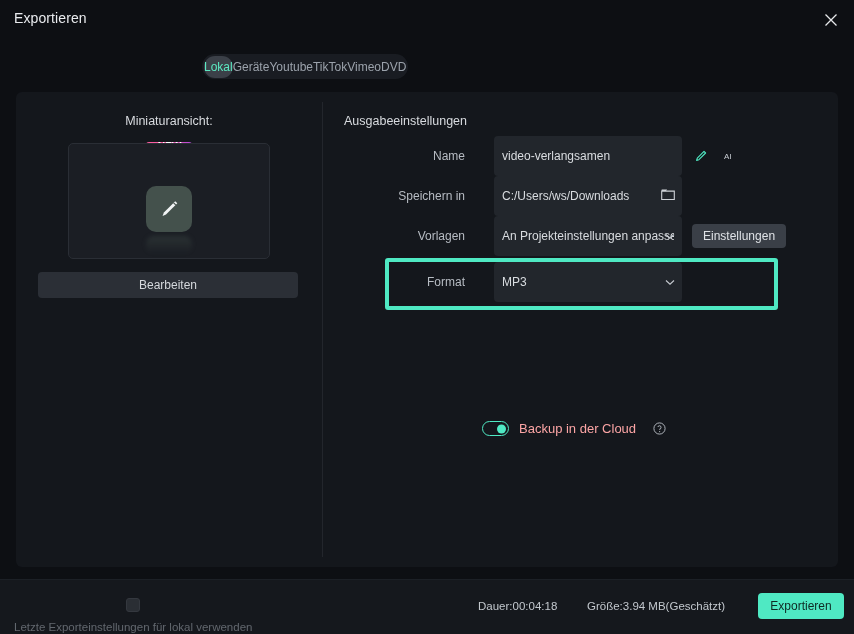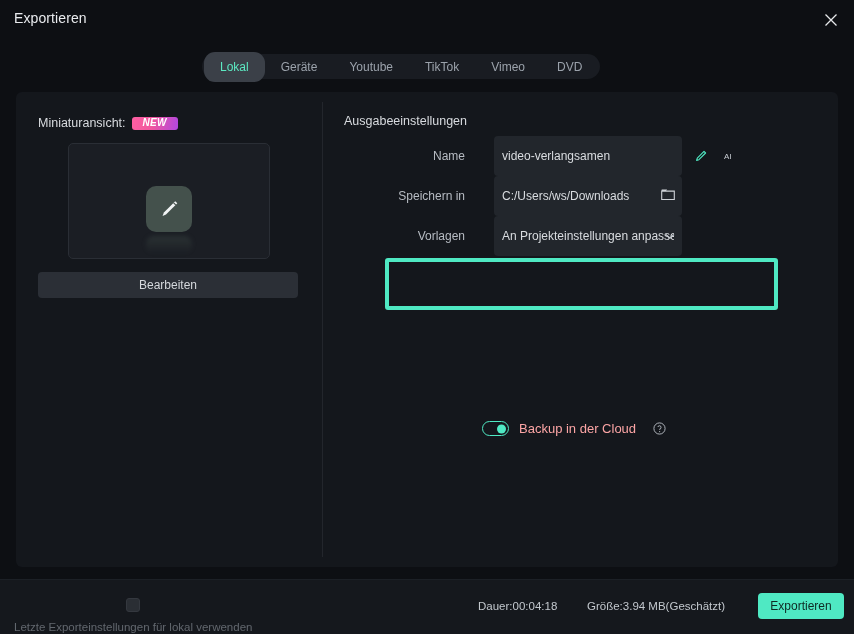--- a/index.html
+++ b/index.html
@@ -52,22 +52,22 @@
     position: absolute;
     left: 202px; top: 54px;
     height: 25px;
     background: #191c22;
     border-radius: 13px;
     display: flex;
     align-items: center;
     padding: 0 2px;
   }
   .tab {
-    height: 30px;
-    padding: 0 16px;
+    height: 22px;
+    padding: 0 0;
     display: flex; align-items: center; justify-content: center;
     font-size: 12px;
     color: #9ba2ab;
     border-radius: 11px;
     cursor: pointer;
     white-space: nowrap;
   }
   .tab.active {
     background: #3b4048;
     color: #5ce9c2;
@@ -90,22 +90,23 @@
 
   
   .left-col {
     position: absolute;
     left: 22px; top: 22px;
     width: 262px;
   }
   .thumb-label-row {
     display: flex;
     align-items: center;
-    gap: 6px;
+    gap: 14px;
     height: 18px;
+    flex-direction: column;
   }
   .thumb-label {
     font-size: 12.5px;
     color: #d8dbdf;
   }
   .new-badge {
     display: inline-flex;
     align-items: center;
     justify-content: center;
     height: 13px;
@@ -419,22 +420,34 @@
       <div class="field-row">
         <div class="field-label">Vorlagen</div>
         <div class="field-control select">
           <span class="val">An Projekteinstellungen anpassen</span>
           <span class="chev">
             <svg width="10" height="7" viewBox="0 0 10 7" aria-hidden="true">
               <path d="M1 1.5 L5 5.2 L9 1.5" fill="none" stroke="#c6cad0" stroke-width="1.1"></path>
             </svg>
           </span>
         </div>
-      </div>
-
+        <div class="settings-btn">Einstellungen</div>
+      </div>
+
+      <div class="field-row" style="margin-top:22px;">
+        <div class="field-label">Format</div>
+        <div class="field-control select">
+          <span class="val">MP3</span>
+          <span class="chev">
+            <svg width="10" height="7" viewBox="0 0 10 7" aria-hidden="true">
+              <path d="M1 1.5 L5 5.2 L9 1.5" fill="none" stroke="#c6cad0" stroke-width="1.1"></path>
+            </svg>
+          </span>
+        </div>
+      </div>
     </div>
 
     <div class="cloud-row">
       <div class="toggle">
         <div class="knob"></div>
       </div>
       <span class="cloud-label">Backup in der Cloud</span>
       <span class="help-ico">
         <svg width="13" height="13" viewBox="0 0 13 13" aria-hidden="true">
           <circle cx="6.5" cy="6.5" r="5.6" fill="none" stroke="#aeb3ba" stroke-width="1"></circle>

